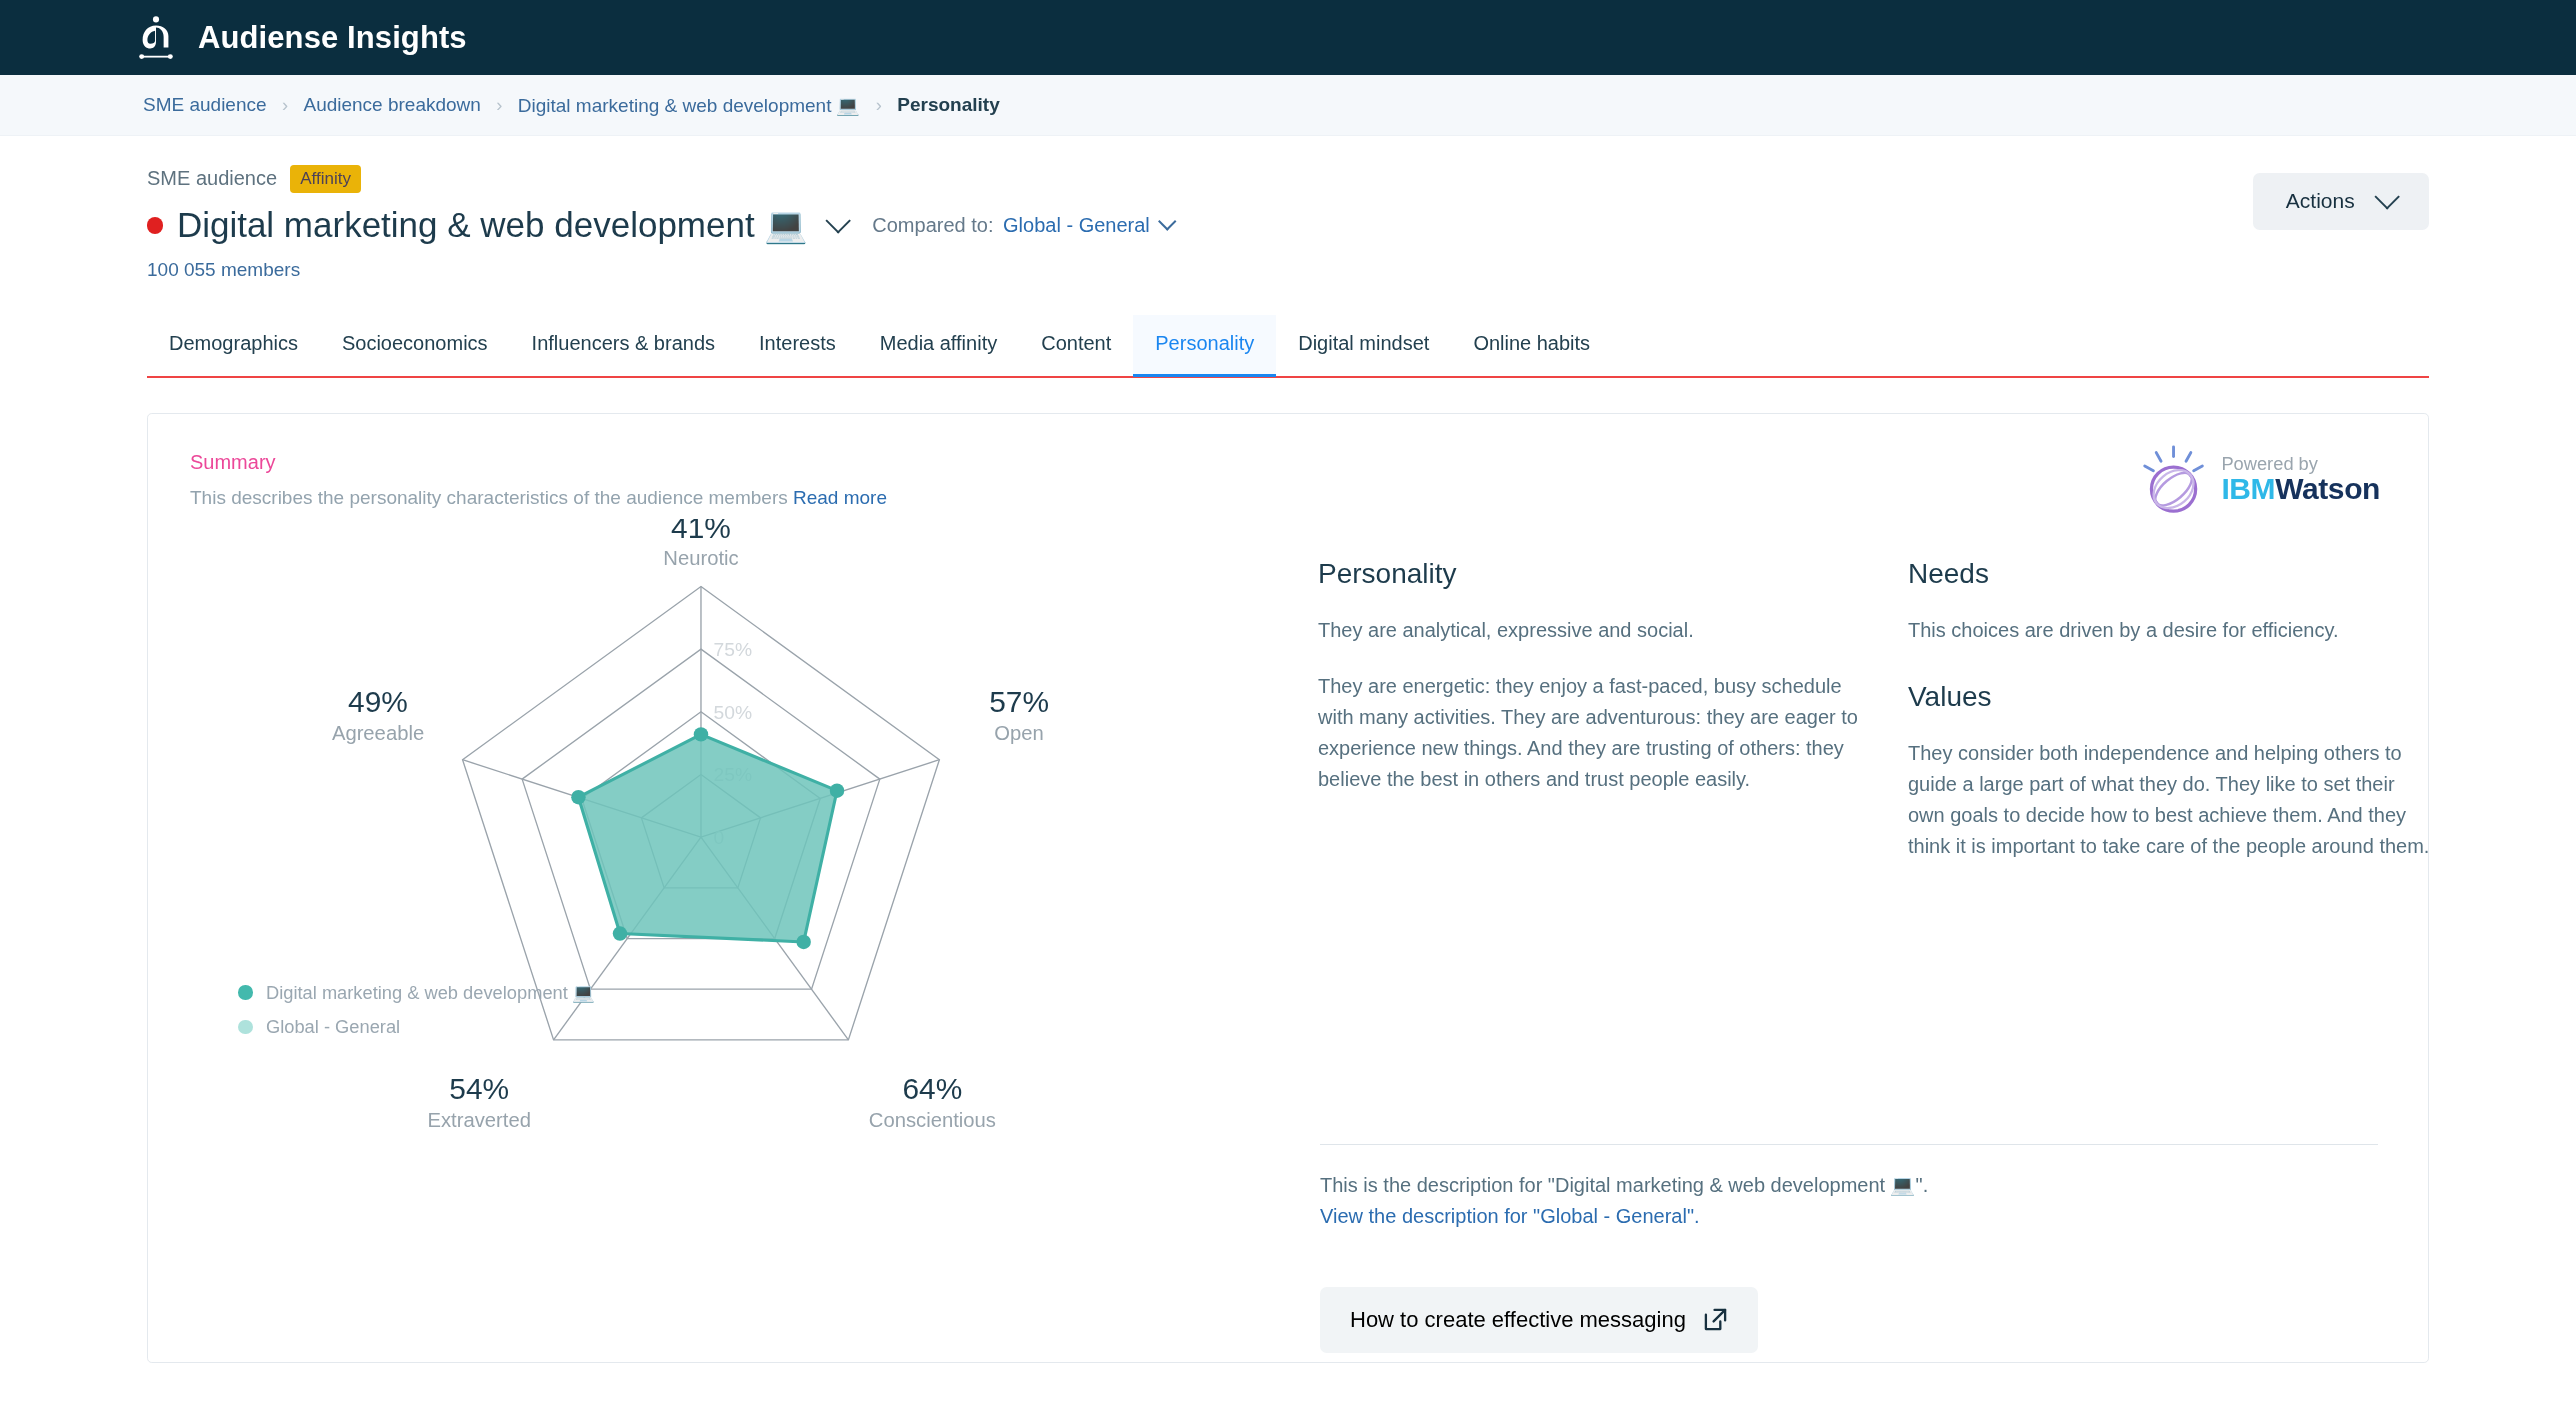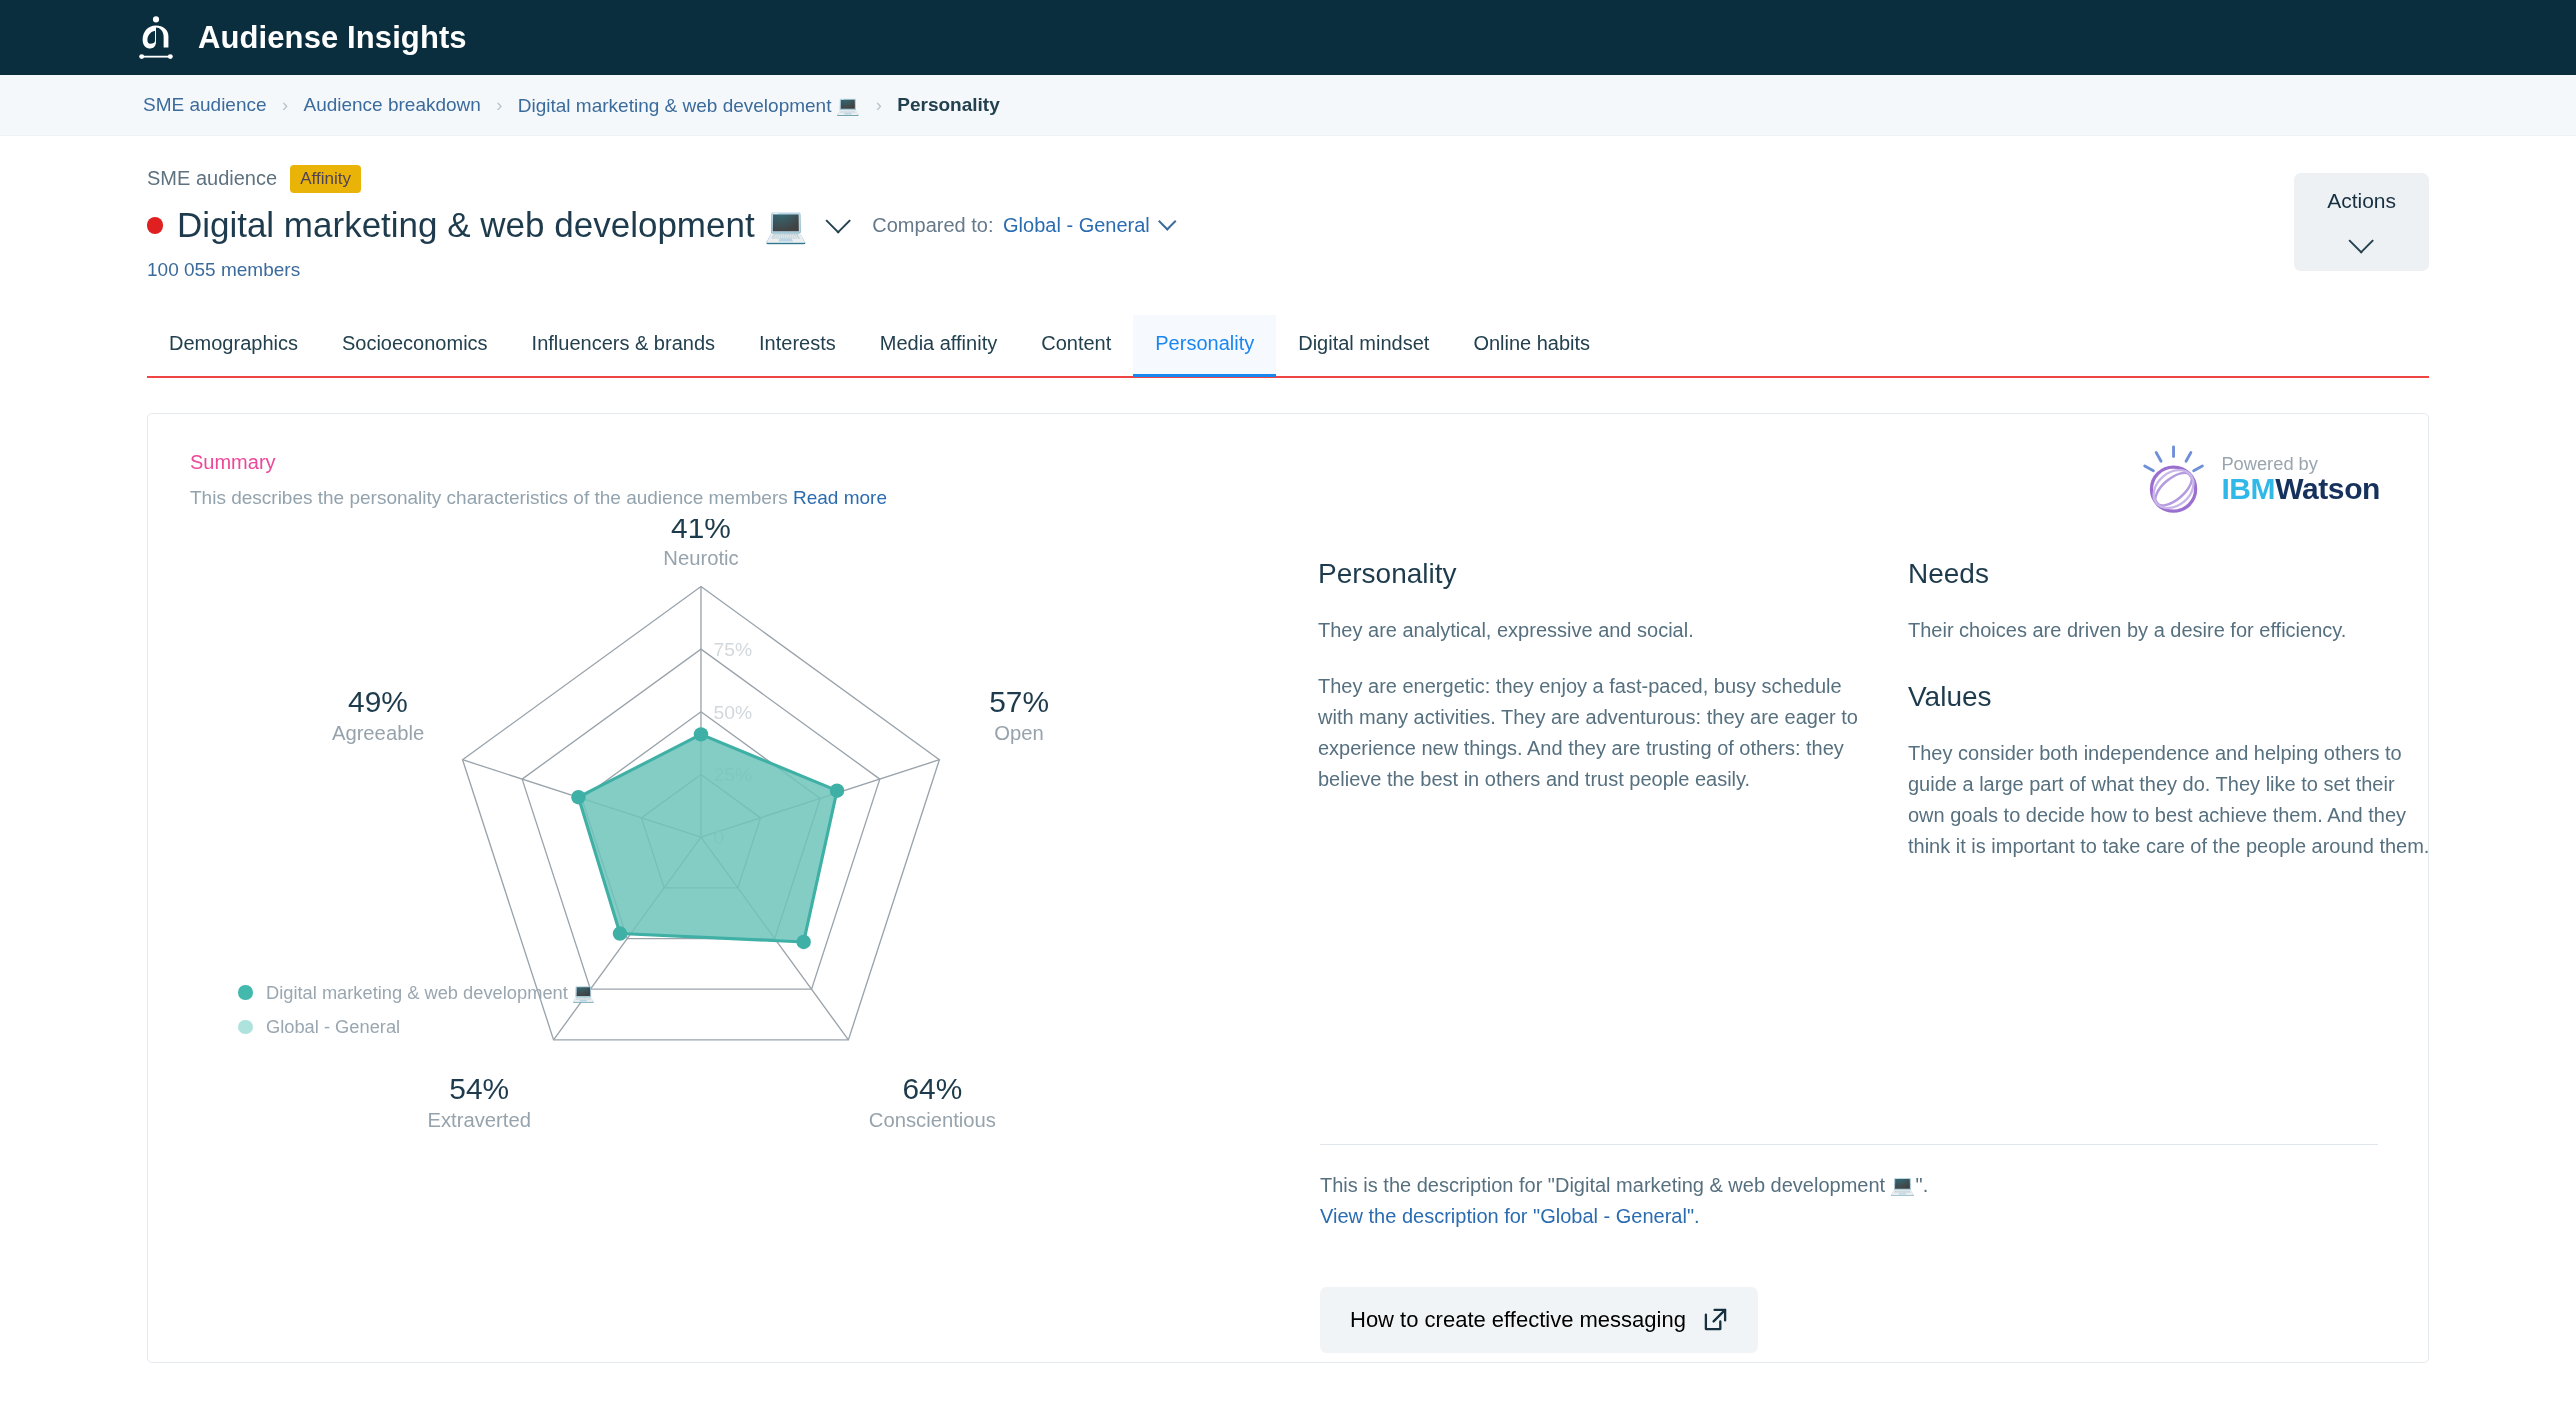--- a/index.html
+++ b/index.html
@@ -120,21 +120,20 @@
     border-radius: 6.7px;
     padding: 16.4px 33px;
     font-size: 21px;
     color: #17303f;
     display: flex;
     align-items: center;
     gap: 23px;
     border: none;
     font-family: inherit;
     cursor: pointer;
-    flex-direction: column;
   }
 
   
   .tabs {
     display: flex;
     align-items: flex-end;
     border-bottom: 2px solid #ef4444;
     margin-top: 3.9px;
   }
   .tab {
@@ -410,21 +409,21 @@
       </div>
 
       <div class="text-col">
         <div class="col-a">
           <div class="sec-h">Personality</div>
           <div class="para">They are analytical, expressive and social.</div>
           <div class="para">They are energetic: they enjoy a fast-paced, busy schedule with many activities. They are adventurous: they are eager to experience new things. And they are trusting of others: they believe the best in others and trust people easily.</div>
         </div>
         <div class="col-b">
           <div class="sec-h">Needs</div>
-          <div class="para">Their choices are driven by a desire for efficiency.</div>
+          <div class="para">This choices are driven by a desire for efficiency.</div>
           <div class="sec-h second">Values</div>
           <div class="para">They consider both independence and helping others to guide a large part of what they do. They like to set their own goals to decide how to best achieve them. And they think it is important to take care of the people around them.</div>
         </div>
       </div>
     </div>
 
     <div style="position:absolute; left:1172px; right:50px; top:711px;">
       <div class="divider"></div>
       <div class="footnotes">
         <span>This is the description for "Digital marketing &amp; web development 💻".</span>

